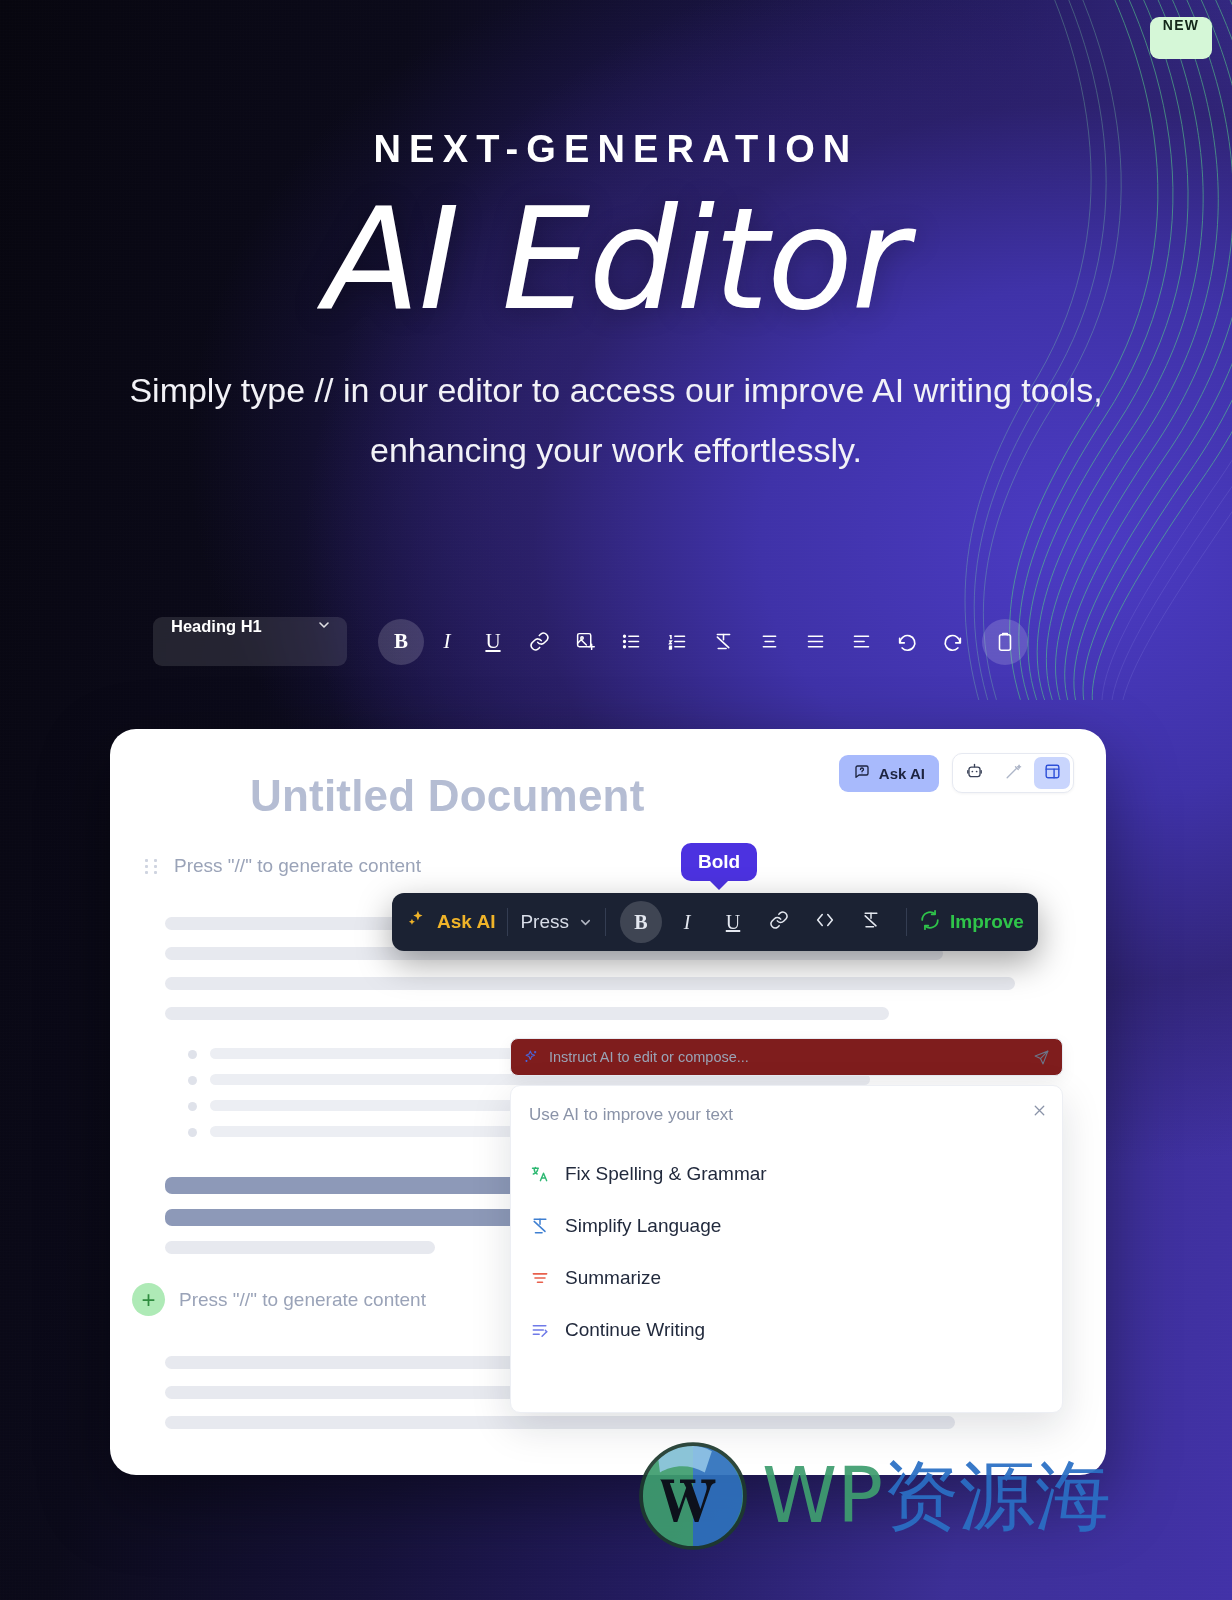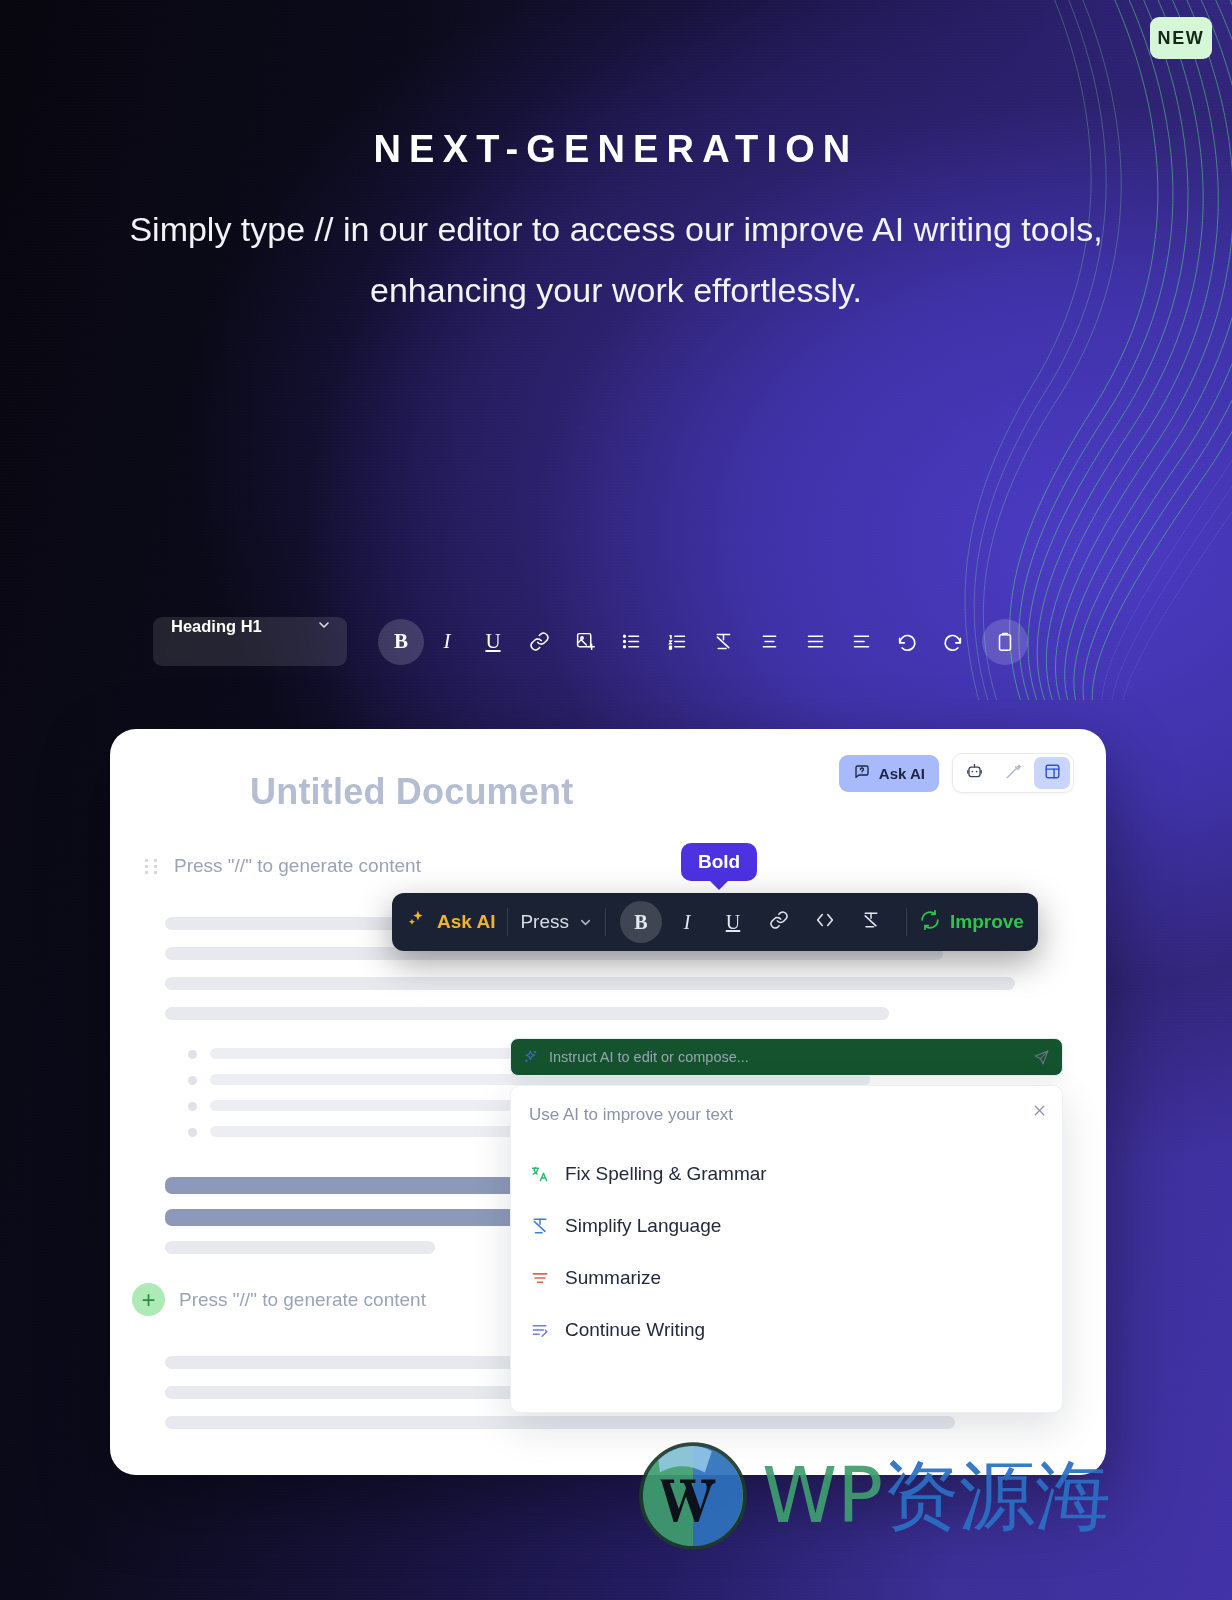--- a/index.html
+++ b/index.html
@@ -30,22 +30,22 @@
     position: absolute; top: -60px; right: -60px;
     width: 560px; height: 760px;
     pointer-events: none; opacity: .95;
   }
 
   
   #new-badge {
     position: absolute; top: 17px; right: 20px;
     width: 62px; height: 42px; border-radius: 9px;
     background: #d5f7d7;
-    display: flex; align-items: center; justify-content: center;
-    color: #14271a; font-size: 18px; font-weight: 700; letter-spacing: .09em;
+    display: flex; align-items: flex-start; justify-content: center;
+    color: #14271a; font-size: 14px; font-weight: 700; letter-spacing: .09em;
     z-index: 12;
   }
 
   
   #hero-text { position: absolute; top: 0; left: 0; right: 0; text-align: center; z-index: 5; }
   #kicker {
     margin-top: 128px;
     color: #ffffff;
     font-size: 38px; font-weight: 700; letter-spacing: .215em;
     font-family: "Liberation Sans", sans-serif;
@@ -96,21 +96,21 @@
     position: absolute; left: 110px; top: 729px;
     width: 996px; height: 746px;
     background: #ffffff;
     border-radius: 26px;
     box-shadow: 0 26px 70px rgba(0,0,0,.40);
     overflow: hidden;
     z-index: 7;
   }
   #doc-title {
     position: absolute; left: 140px; top: 42px;
-    color: #b5bdd3; font-size: 36px; font-weight: 700; letter-spacing: .2px;
+    color: #b5bdd3; font-size: 44px; font-weight: 700; letter-spacing: .2px;
   }
   #doc-head-actions {
     position: absolute; right: 32px; top: 24px;
     display: flex; align-items: center; gap: 13px;
   }
   #ask-ai-chip {
     height: 37px; padding: 0 14px; border-radius: 9px;
     background: #a8bafc; color: #1d2440;
     display: flex; align-items: center; gap: 8px;
     font-size: 15px; font-weight: 600;
@@ -185,21 +185,21 @@
     display: flex; align-items: center; justify-content: center;
     color: #e4e8f0; margin: 0 2px;
   }
   .fbtn.active { background: rgba(255,255,255,.16); }
   #improve-btn { display: flex; align-items: center; gap: 9px; color: #2fc44a; font-size: 19px; font-weight: 600; }
 
   
   #ai-prompt {
     position: absolute; left: 510px; top: 1038px; z-index: 12;
     width: 553px; height: 38px;
-    background: #14532d; border: 1px solid #e7eaf1; border-radius: 8px;
+    background: #7f1d1d; border: 1px solid #e7eaf1; border-radius: 8px;
     display: flex; align-items: center; padding: 0 12px;
     box-shadow: 0 5px 16px rgba(16,24,40,.06);
   }
   #ai-prompt .placeholder { color: #9aa3b5; font-size: 14.5px; flex: 1; margin-left: 10px; }
 
   #ai-menu {
     position: absolute; left: 510px; top: 1085px; z-index: 12;
     width: 553px; height: 328px;
     background: #fff; border: 1px solid #edeff4; border-radius: 10px;
     box-shadow: 0 14px 40px rgba(16,24,40,.13);
@@ -257,20 +257,21 @@
     </g>
   </svg>
 </div>
 
 <div id="new-badge">
   <span>NEW</span>
 </div>
 
 <div id="hero-text">
   <div id="kicker">NEXT-GENERATION</div>
+  <div id="headline">AI Editor</div>
   <div id="subhead">Simply type // in our editor to access our improve AI writing tools, enhancing your work effortlessly.</div>
 </div>
 
 <div id="main-toolbar">
 
   <div id="heading-select">
     <span>Heading H1</span>
     <span class="chev">
       <svg width="16" height="16" viewBox="0 0 24 24" fill="none" stroke="currentColor" stroke-width="2.4" stroke-linecap="round" stroke-linejoin="round">
           <polyline points="6 9 12 15 18 9"></polyline>

